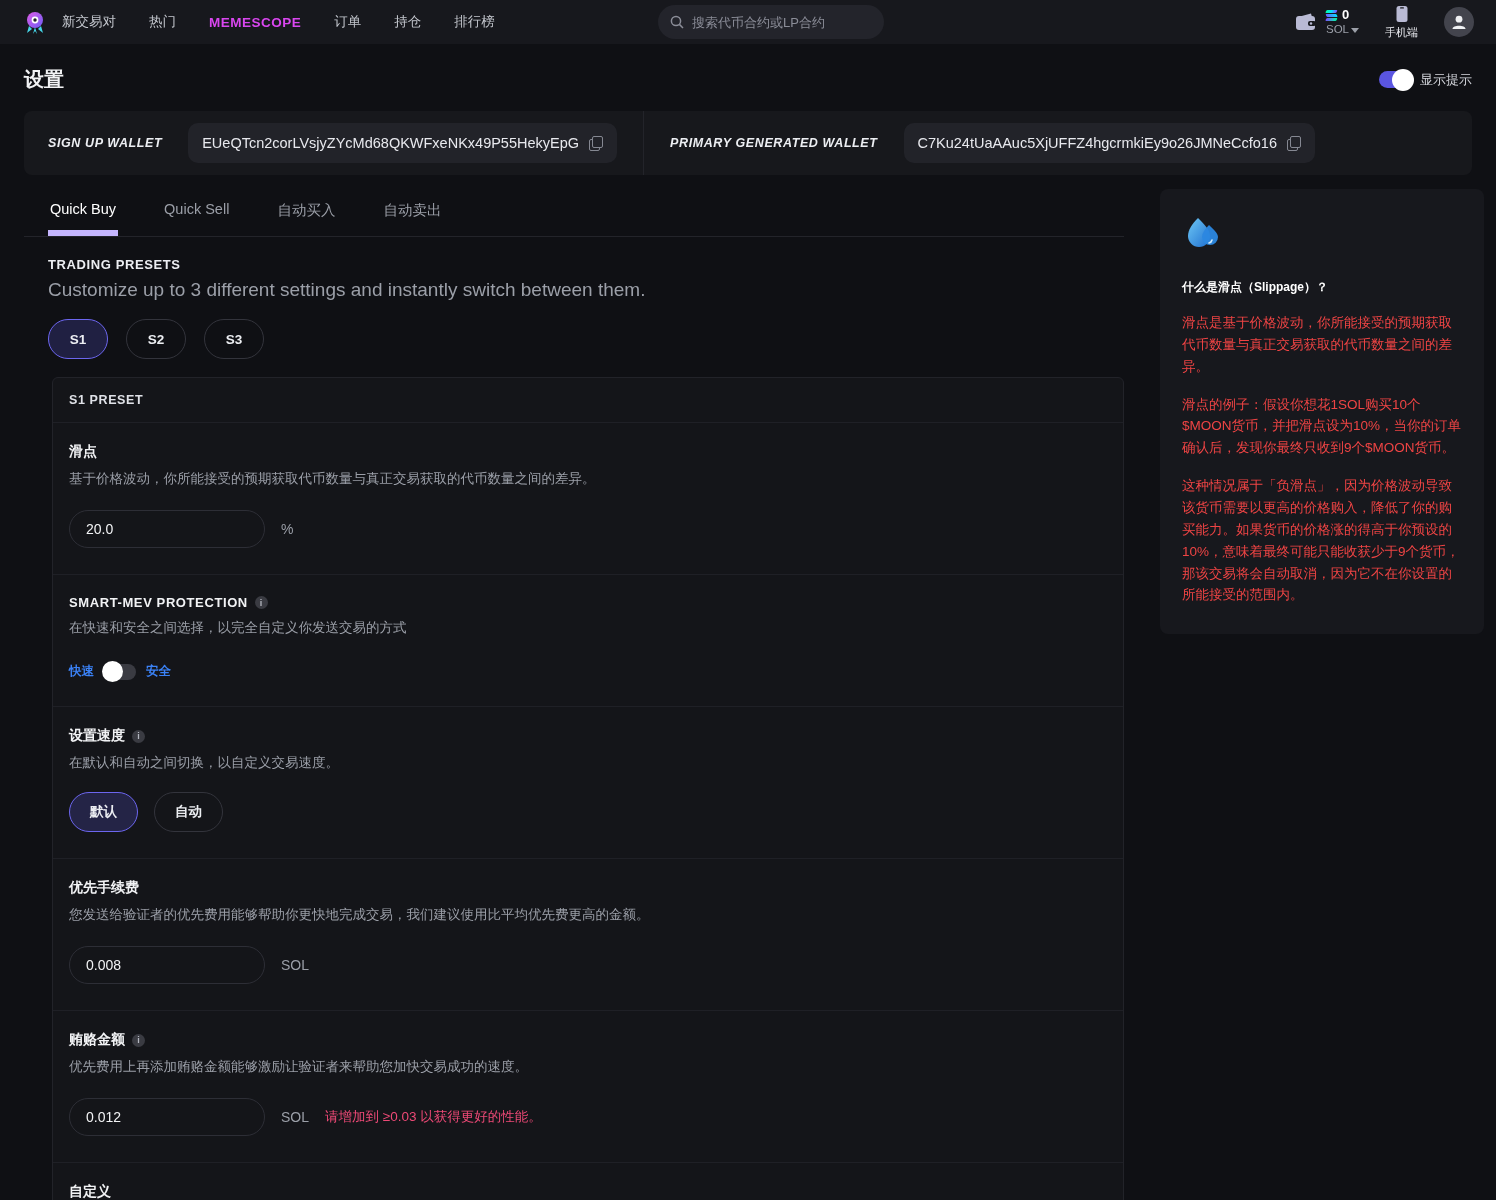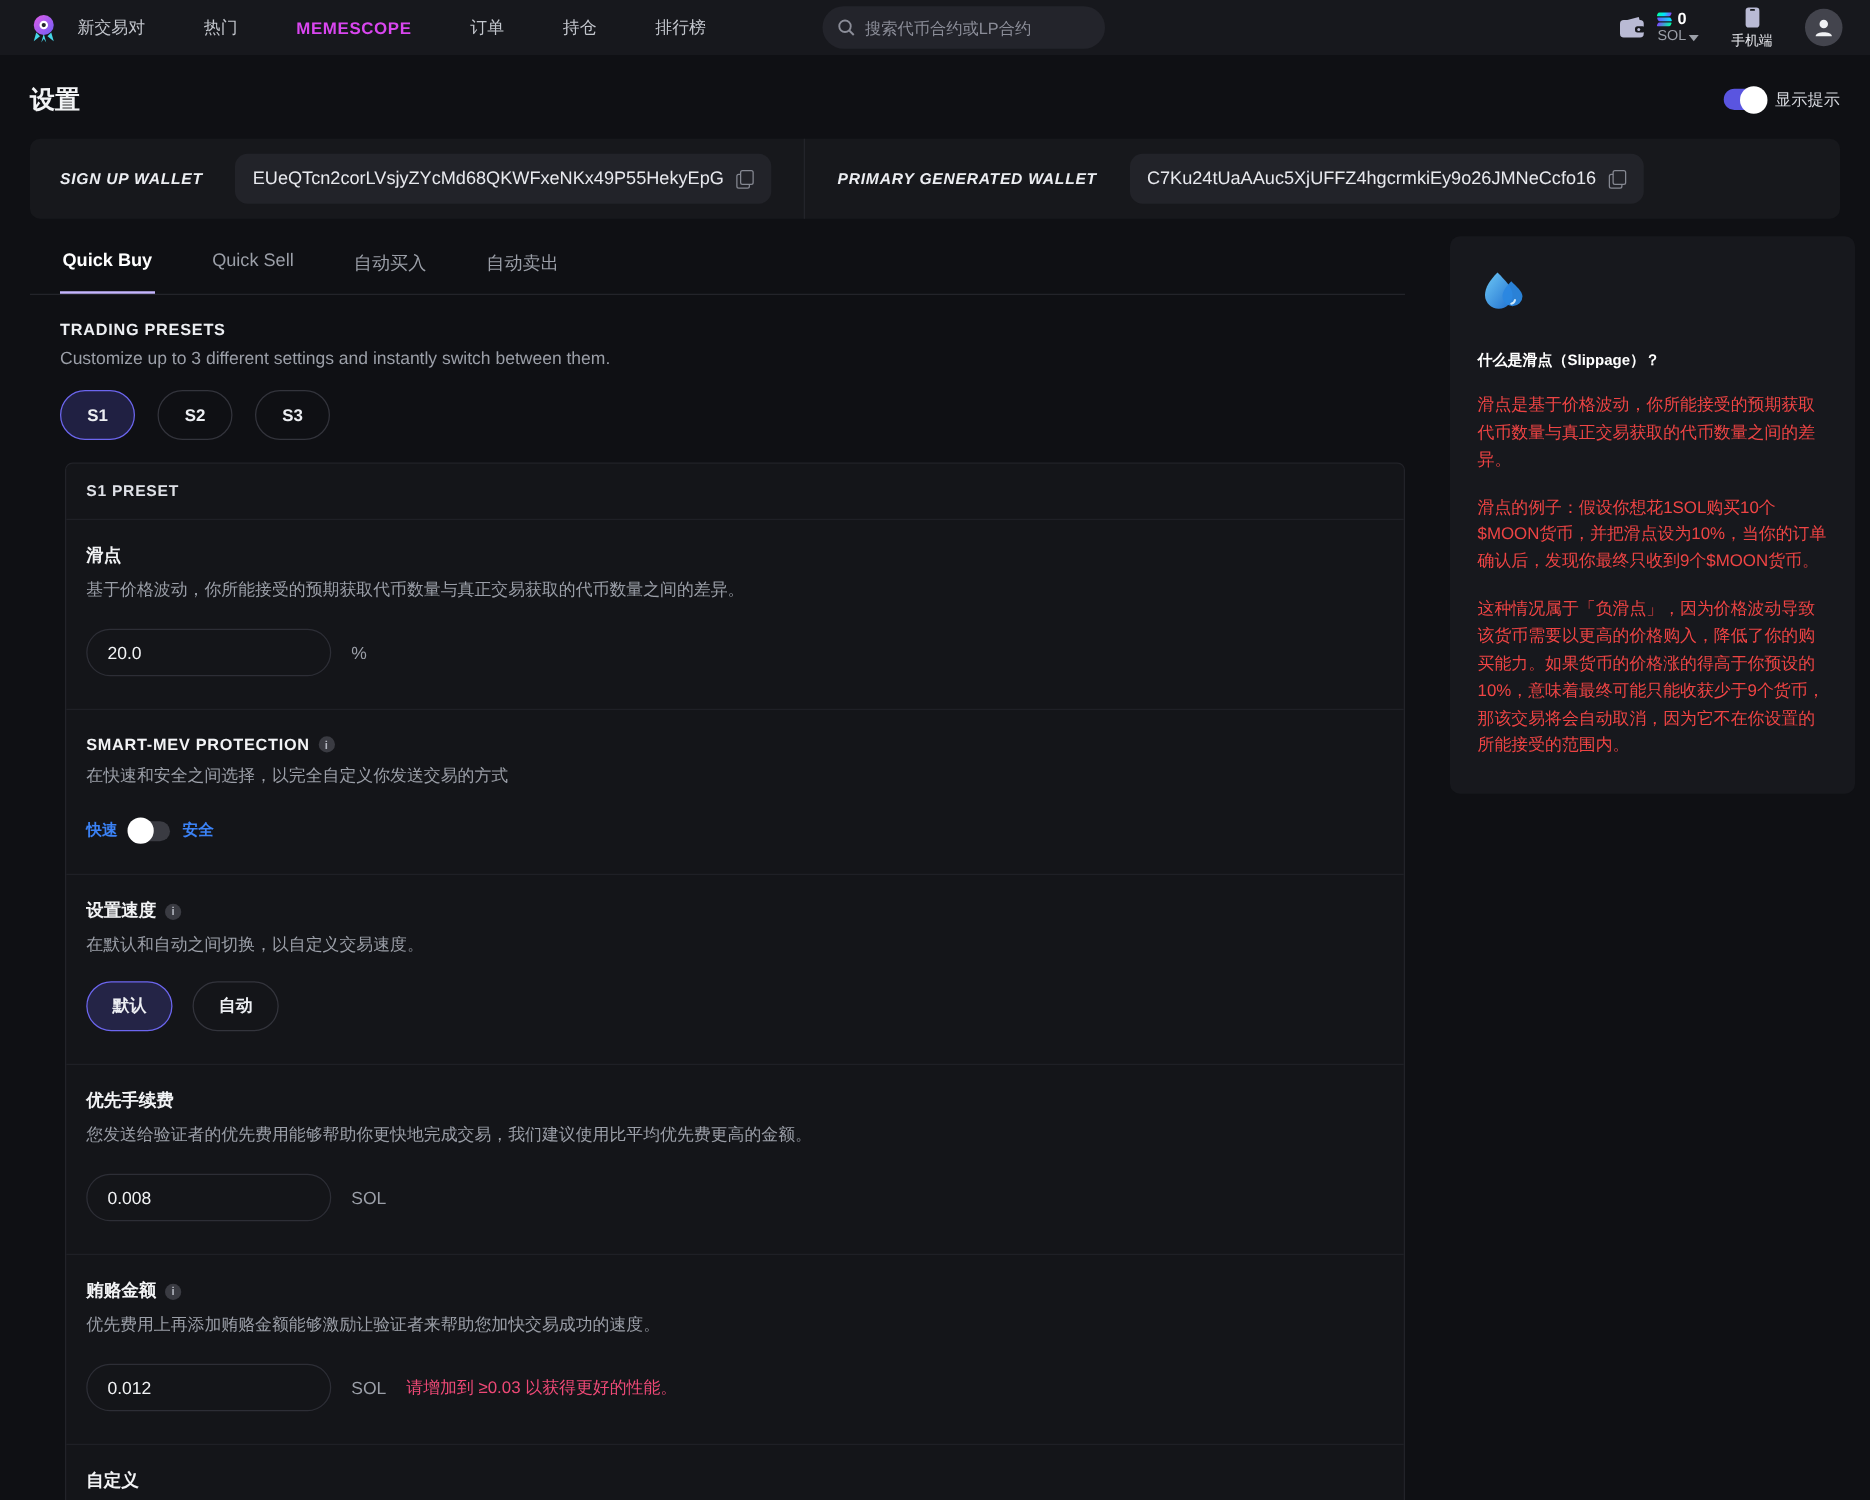--- a/index.html
+++ b/index.html
@@ -8,21 +8,21 @@
     background:#0f1014;
     font-family:"Liberation Sans","DejaVu Sans",sans-serif;
     color:#f2f3f5;
   }
   
   .topnav {
     height:44px; background:#17181d; display:flex; align-items:center;
     padding:0 16px; position:relative;
   }
   .logo { width:26px; height:26px; margin:0 14px 0 6px; flex:0 0 auto; }
-  .nav-items { display:flex; align-items:center; gap:47px; }
+  .nav-items { display:flex; align-items:center; gap:33px; }
   .nav-item { font-size:13.5px; color:#c3c6cd; cursor:pointer; white-space:nowrap; }
   .nav-item.brand { font-weight:bold; color:#d946ef; letter-spacing:.5px; }
   .search {
     position:absolute; left:658px; top:5px; width:226px; height:34px;
     background:#23242b; border-radius:17px; display:flex; align-items:center;
     padding:0 12px; gap:8px;
   }
   .search svg { flex:0 0 auto; }
   .search input {
     background:transparent; border:none; outline:none; color:#c3c6cd;
@@ -72,25 +72,25 @@
   }
   .copy-icon::before { left:0; bottom:0; }
   .copy-icon::after { right:0; top:0; }
   .wallet-divider { width:1px; height:64px; background:#23242a; }
   
   .content { display:flex; align-items:flex-start; gap:36px; padding:0 24px; margin-top:14px; }
   .main { width:1100px; flex:0 0 auto; }
   
   .tabs { display:flex; gap:44px; border-bottom:1px solid #23242a; padding:0 0 0 24px; }
   .tab { font-size:14.5px; color:#9b9fa8; padding:12px 2px 13px 2px; cursor:pointer; border-bottom:2px solid transparent; }
-  .tab.active { color:#ffffff; font-weight:bold; border-bottom:2px solid #c4b5fd; }
+  .tab.active { color:#ffffff; font-weight:normal; border-bottom:6px solid #c4b5fd; }
   
   .presets { padding:20px 0 0 24px; }
   .sec-heading { font-size:13px; font-weight:bold; letter-spacing:.6px; color:#eceef2; }
-  .sec-sub { font-size:14px; color:#9b9fa8; margin-top:7px; }
+  .sec-sub { font-size:19px; color:#9b9fa8; margin-top:7px; }
   .preset-pills { display:flex; gap:18px; margin-top:18px; }
   .pill-btn {
     min-width:60px; height:40px; border-radius:20px; display:flex; align-items:center; justify-content:center;
     font-size:13.5px; font-weight:bold; color:#eceef2; border:1px solid #33343c; background:transparent; cursor:pointer;
     padding:0 20px;
   }
   .pill-btn.active { border-color:#6c66ef; background:rgba(96,90,230,.22); }
   
   .panel {
     margin:18px 0 0 28px; width:1072px; background:#141519; border:1px solid #222329; border-radius:6px;

